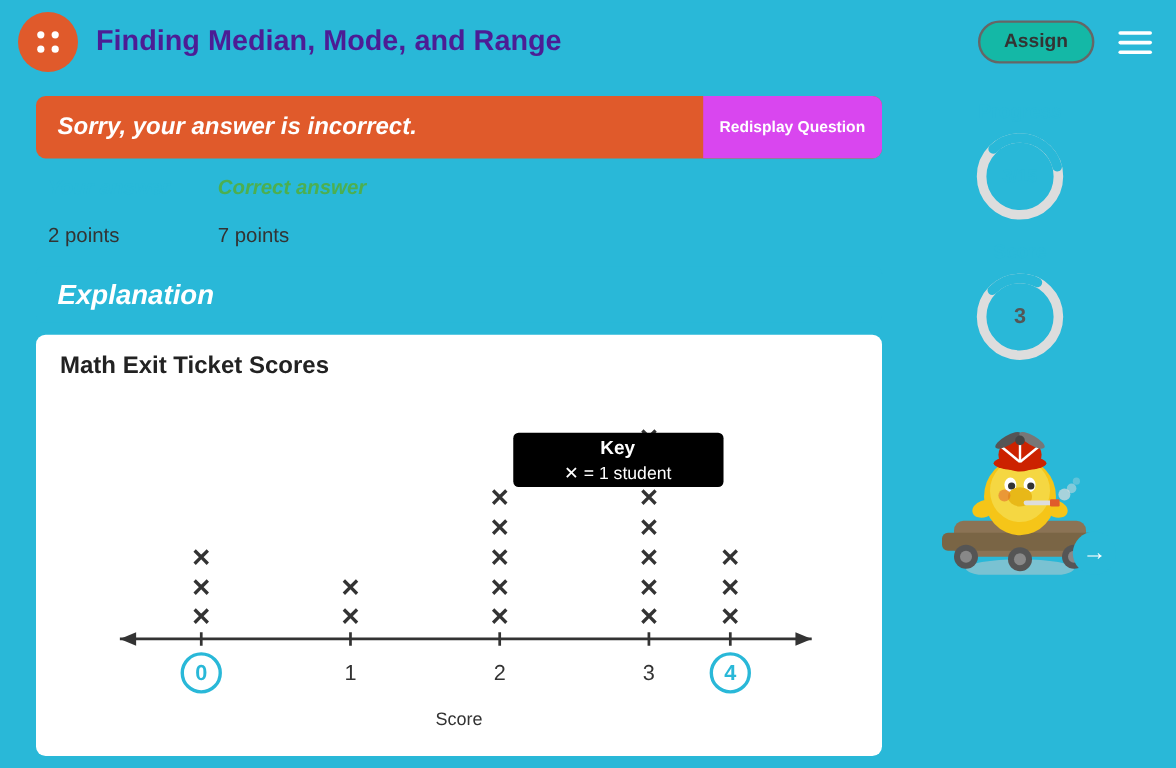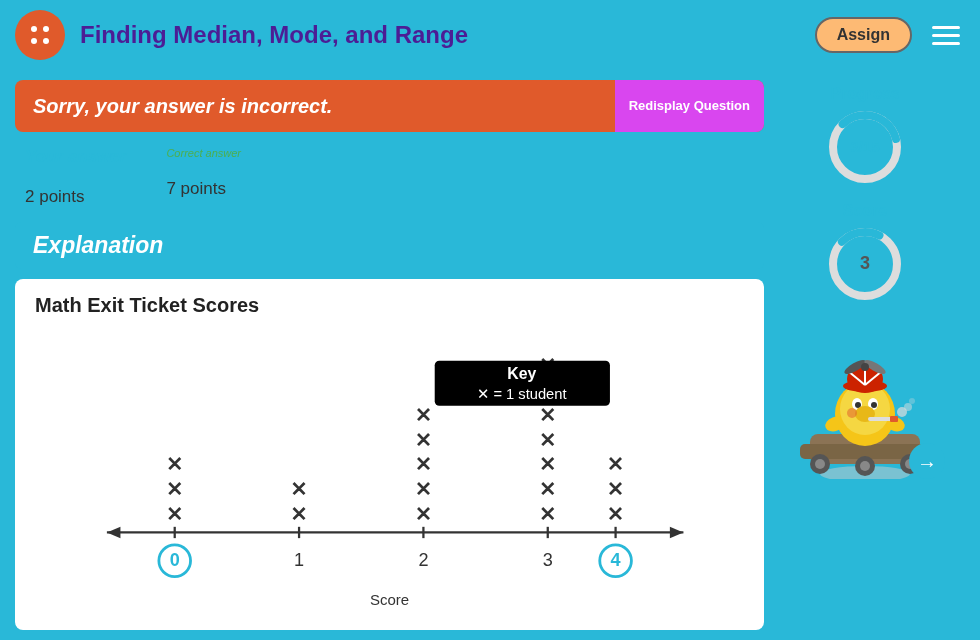--- a/index.html
+++ b/index.html
@@ -46,21 +46,21 @@
       color: white;
       flex-shrink: 0;
     }
     .header-title {
       color: #4c1d95;
       font-size: 24px;
       font-weight: bold;
       flex: 1;
     }
     .assign-btn {
-      background: #fdba74;
+      background: #14b8a6;
       color: #333;
       border: 2px solid #666;
       border-radius: 20px;
       padding: 7px 20px;
       font-size: 16px;
       font-weight: bold;
       cursor: pointer;
     }
     .hamburger-btn {
       background: none;
@@ -76,22 +76,22 @@
       width: 28px;
       height: 3px;
       background: white;
       border-radius: 2px;
     }
 
     
     .main-container {
       display: flex;
       height: 570px;
-      padding: 10px 15px;
-      gap: 1px;
+      padding: 10px 30px;
+      gap: 15px;
     }
 
     
     .content-area {
       flex: 1;
       display: flex;
       flex-direction: column;
       gap: 10px;
     }
 
@@ -142,22 +142,22 @@
       font-size: 17px;
     }
     .answer-value {
       color: #333;
       font-size: 17px;
       margin-top: 20px;
     }
     .correct-label {
       color: #4caf50;
       font-style: italic;
-      font-weight: normal;
-      font-size: 11px;
+      font-weight: bold;
+      font-size: 17px;
     }
 
     
     .explanation-header {
       background: #29b8d8;
       color: white;
       font-style: italic;
       font-weight: bold;
       font-size: 23px;
       padding: 10px 18px;

